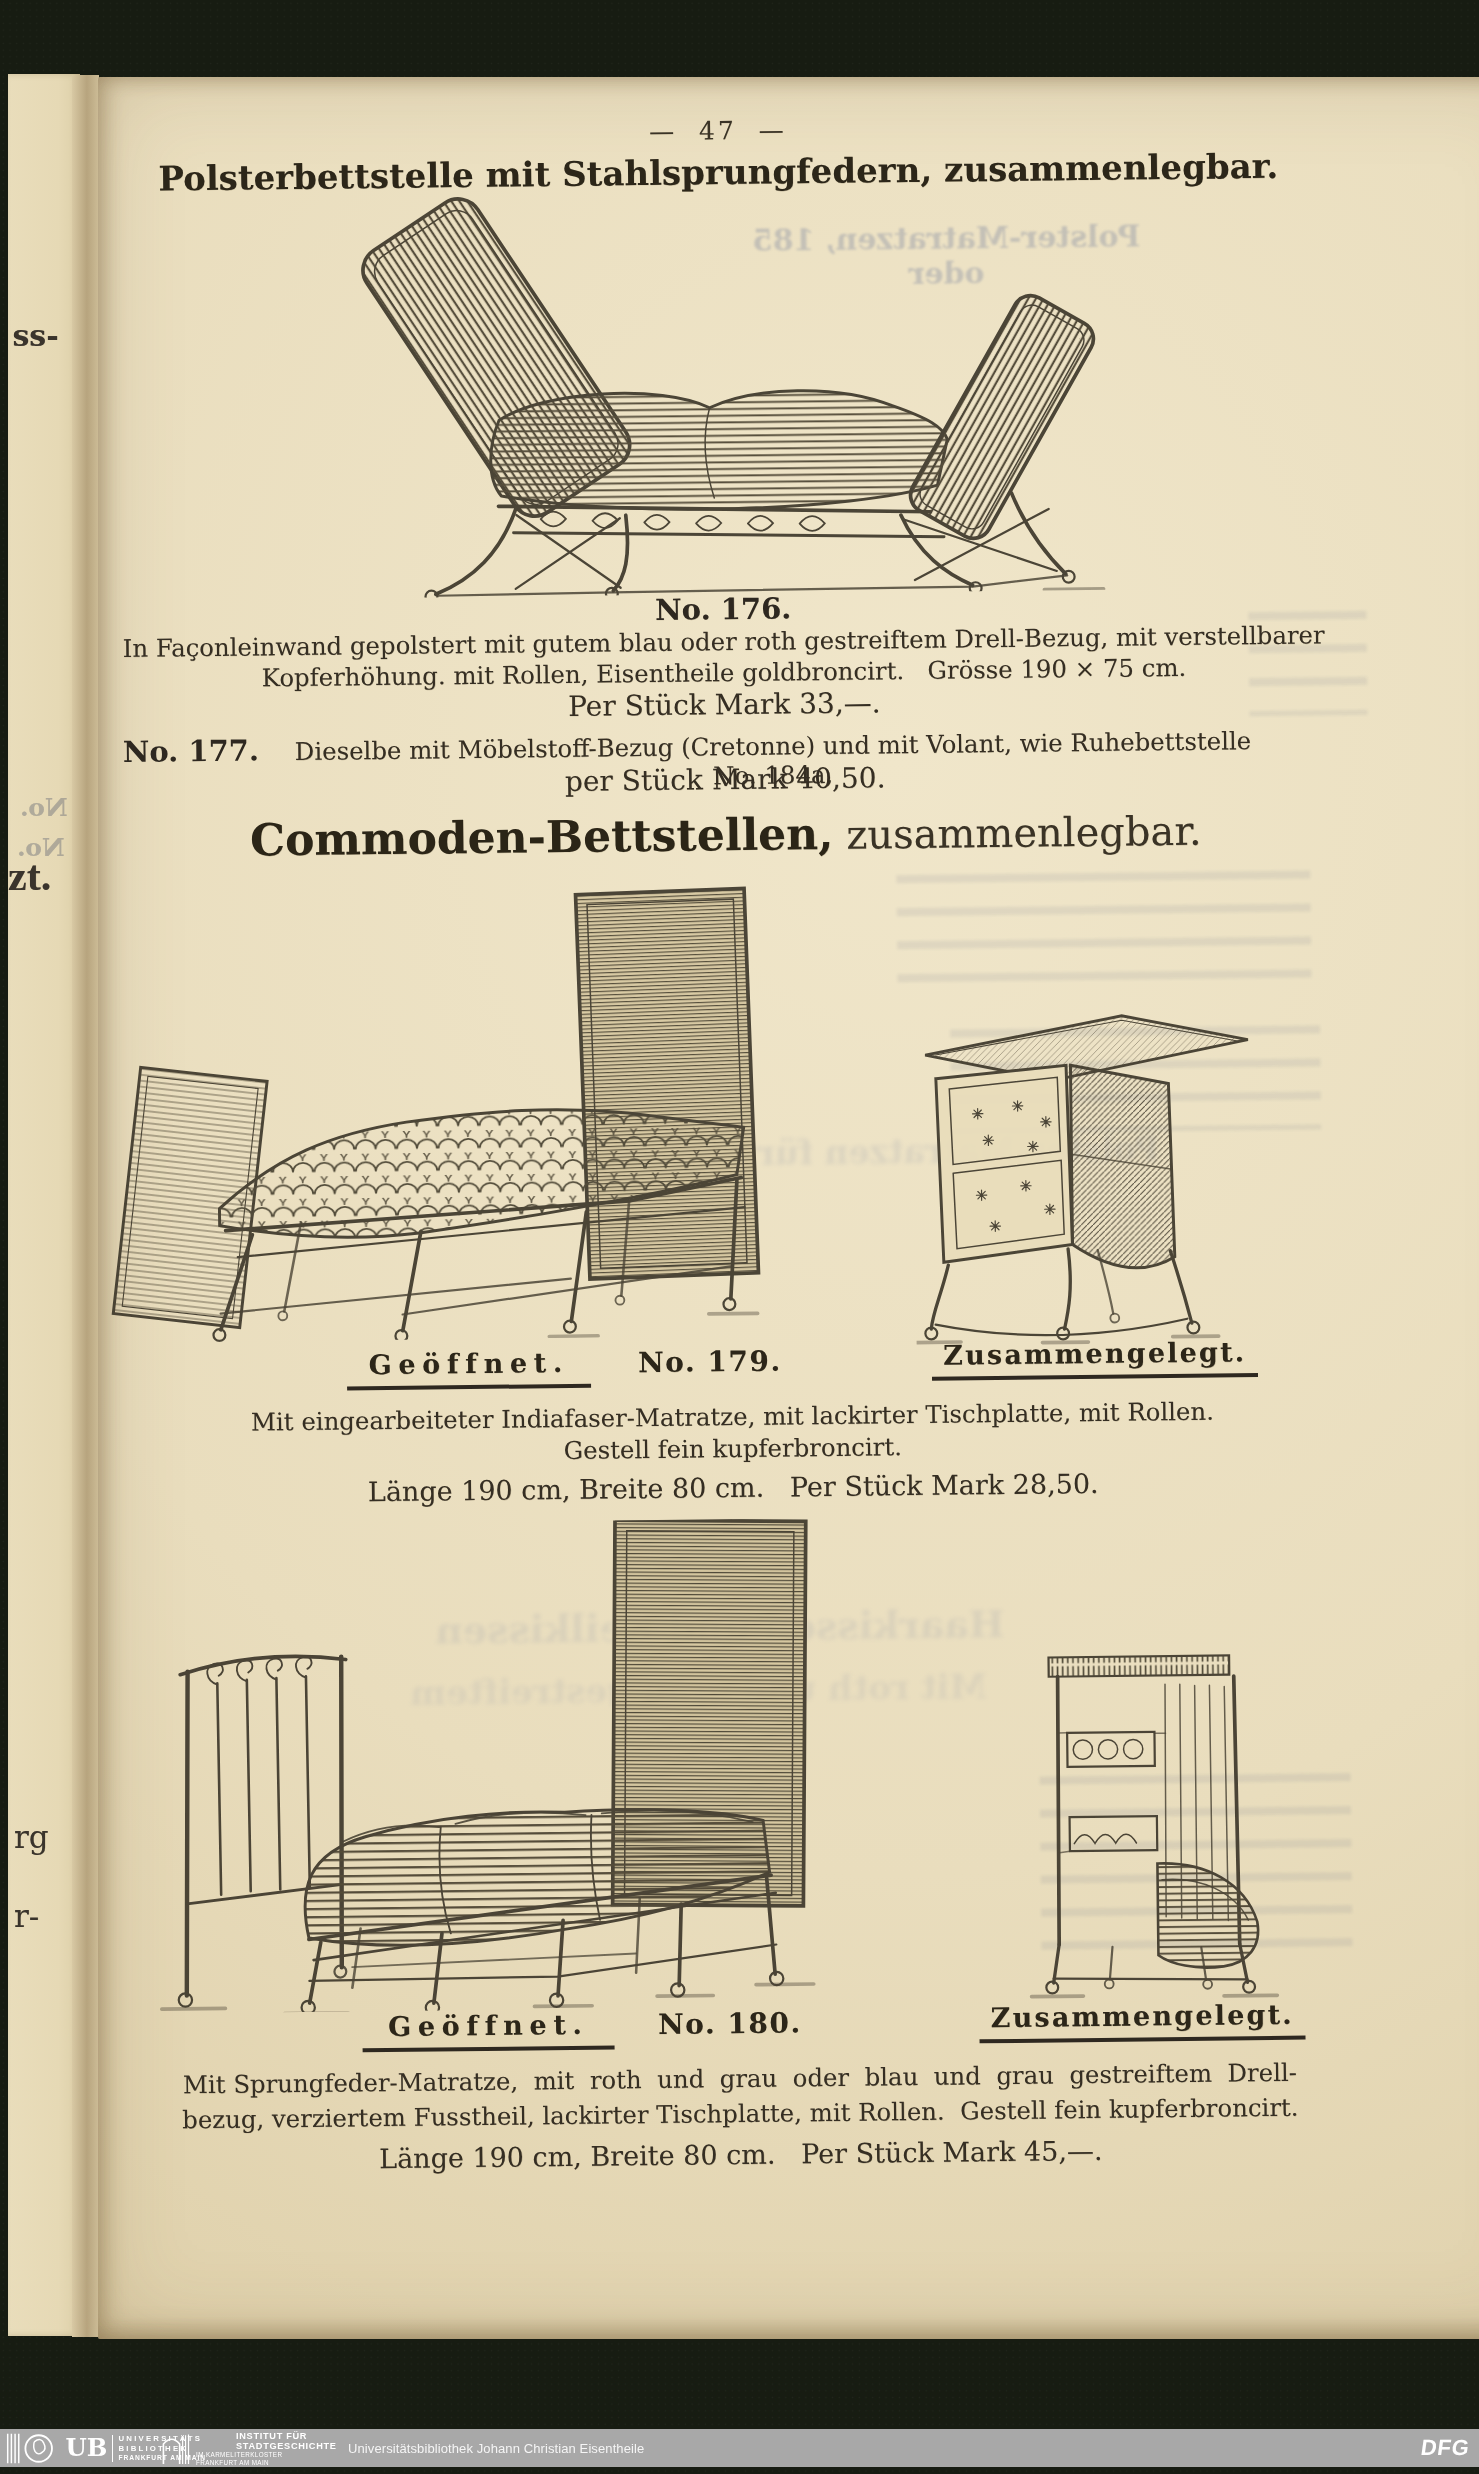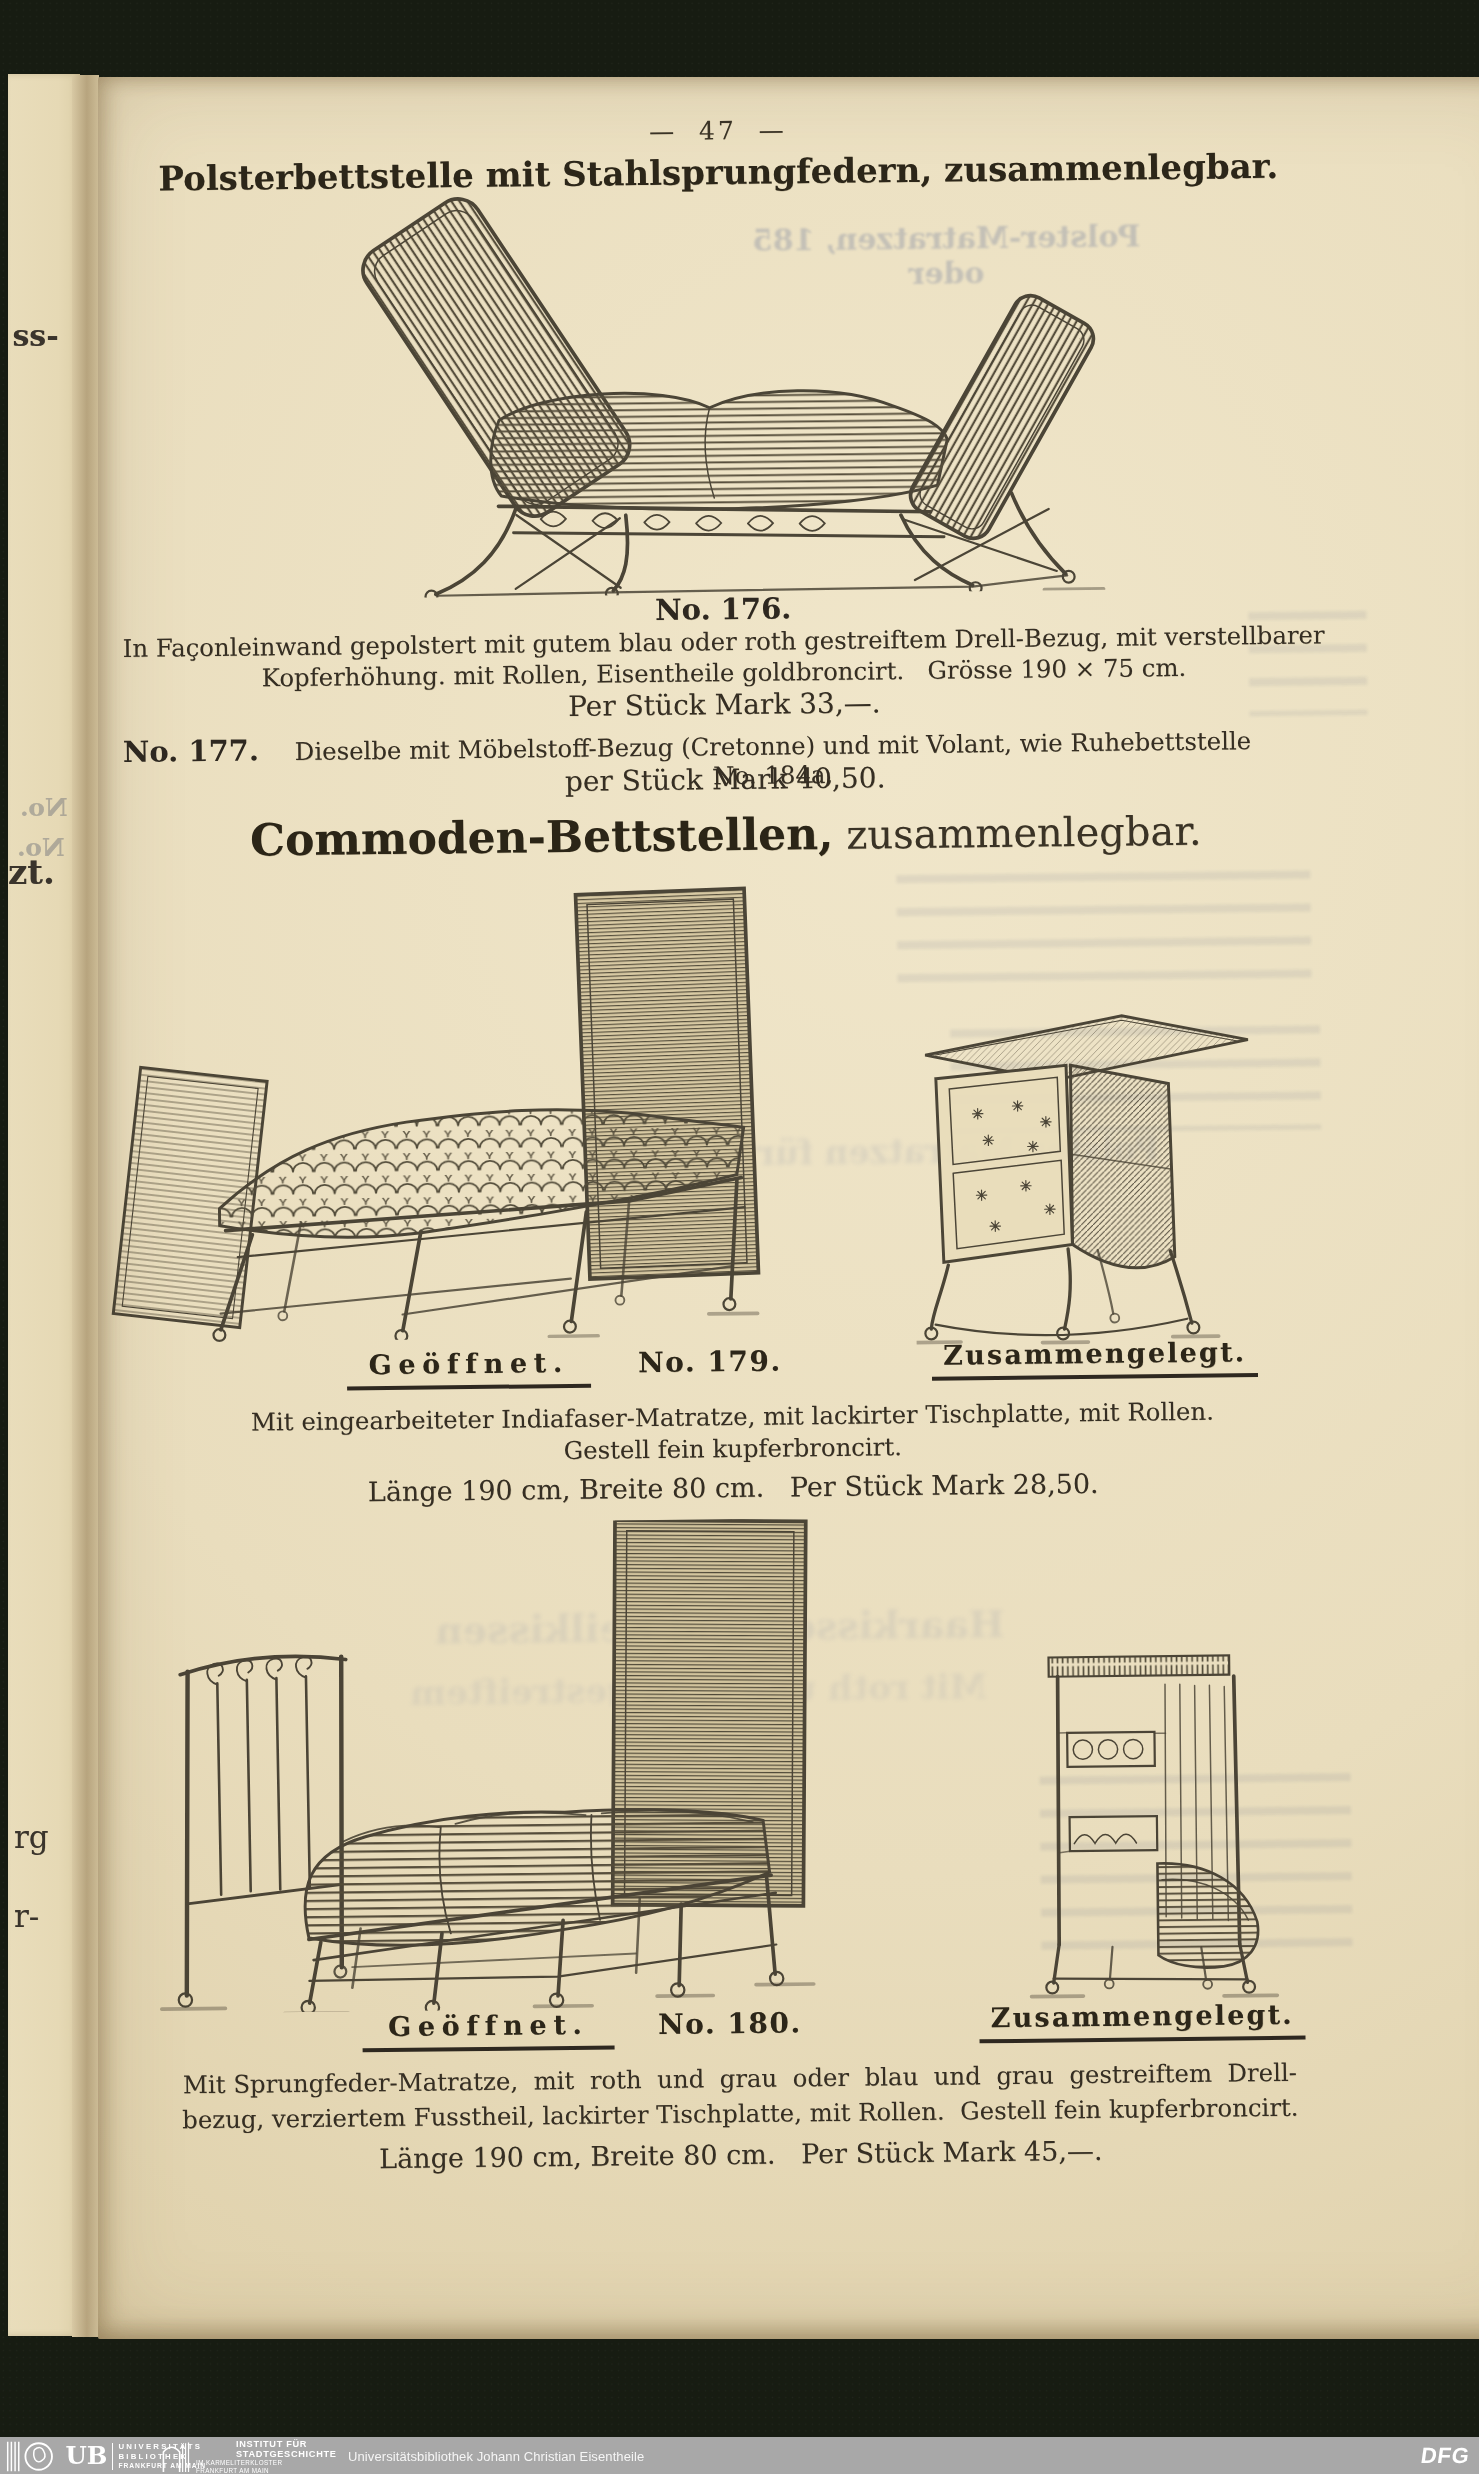--- a/index.html
+++ b/index.html
@@ -61,21 +61,21 @@
   .g3{top:1526px;left:281px;width:666px;font-size:38px;opacity:.15;filter:blur(2.2px);}
   .g4{top:1591px;left:222px;width:740px;font-size:34px;opacity:.13;filter:blur(2.2px);}
   .glines{position:absolute;filter:blur(1.6px);opacity:.8;
     background:repeating-linear-gradient(to bottom, rgba(100,104,130,.15) 0 8.1px, transparent 8.1px 33px);}
   
   .frag{position:absolute;color:#3a342c;font-weight:bold;
         text-shadow:0.3px 0.4px 0.4px rgba(70,60,40,.35);}
   .frag-mir{transform:scaleX(-1);opacity:.38;filter:blur(0.4px);font-weight:bold;color:#555b6e;}
   
   .footer-bar{
-    position:absolute;left:0;right:0;bottom:0;height:38px;background:#a8a8a8;
+    position:absolute;left:0;right:0;bottom:8px;height:38px;background:#a8a8a8;
     font-family:"Liberation Sans","DejaVu Sans",sans-serif;color:#fff;
   }
   .ub-logo{position:absolute;left:6px;top:3.7px;height:31px;display:flex;align-items:center;}
   .ub-initials{font-family:"DejaVu Serif",serif;font-size:24.4px;font-weight:bold;color:#fff;
                margin:0 4.4px 0 1.5px;line-height:1;}
   .ub-sep{width:1.5px;height:27px;background:#fff;margin-right:5.2px;}
   .logo-lines{display:flex;flex-direction:column;justify-content:center;}
   .ub-text span{font-size:7.8px;letter-spacing:2.2px;line-height:9.2px;font-weight:600;}
   .isg-logo{position:absolute;left:159px;top:3px;height:33px;display:flex;align-items:center;}
   .isg-text{margin-left:6px;}
@@ -86,21 +86,21 @@
   .dfg{position:absolute;right:10.4px;top:0;height:38px;display:flex;align-items:center;
        font-size:22px;font-weight:800;transform:skewX(-8deg);letter-spacing:0.7px;}
 </style>
 </head>
 <body>
 
 <div class="neighbor-page">
   <span class="frag" style="left:4.4px;top:244px;font-size:30px;">ss-</span>
   <span class="frag frag-mir" style="left:12px;top:719px;font-size:25px;">No.</span>
   <span class="frag frag-mir" style="left:9px;top:759px;font-size:25px;">No.</span>
-  <span class="frag" style="left:0px;top:778px;font-size:34px;">zt.</span>
+  <span class="frag" style="left:0px;top:778px;font-size:42px;font-family:Liberation Serif, serif;">zt.</span>
   <span class="frag" style="left:6px;top:1745px;font-size:31px;font-weight:normal;">rg</span>
   <span class="frag" style="left:6px;top:1824px;font-size:31px;font-weight:normal;">r-</span>
 </div>
 <div class="gutter"></div>
 
 <div class="page">
  <div class="page-rot">
 
   <div class="tx pagenum ws">—  47  —</div>
   <div class="tx title">Polsterbettstelle mit Stahlsprungfedern, zusammenlegbar.</div>

